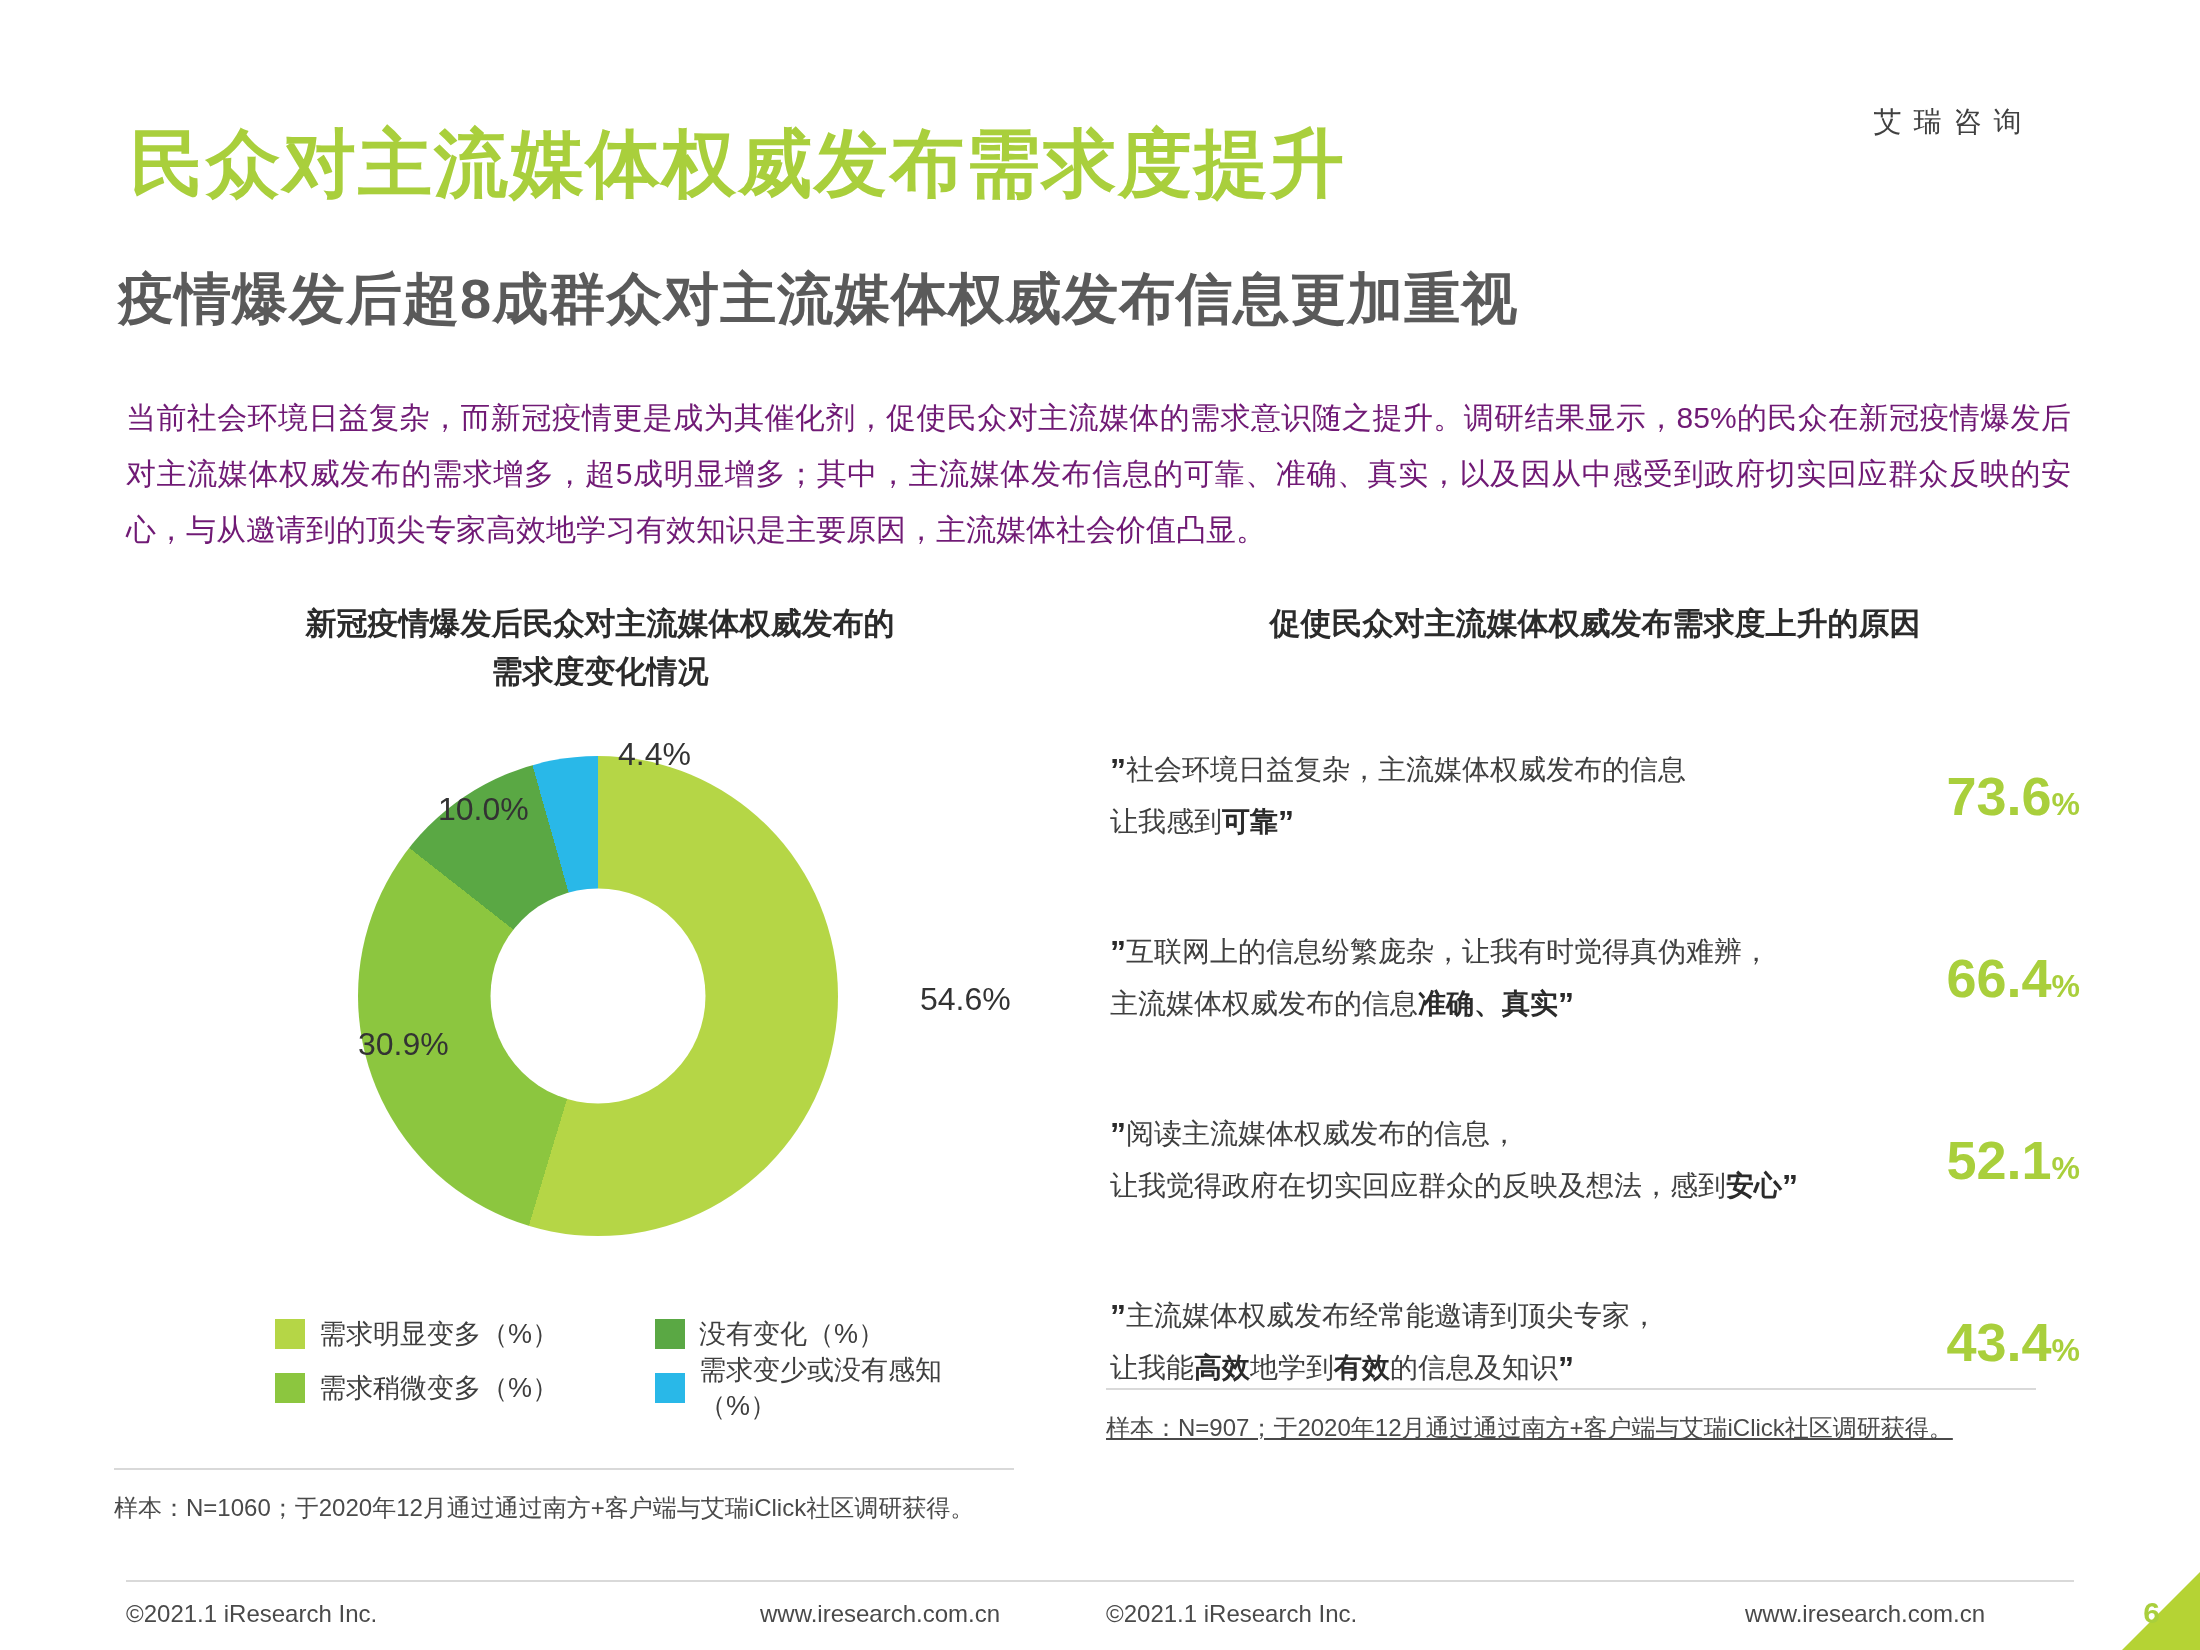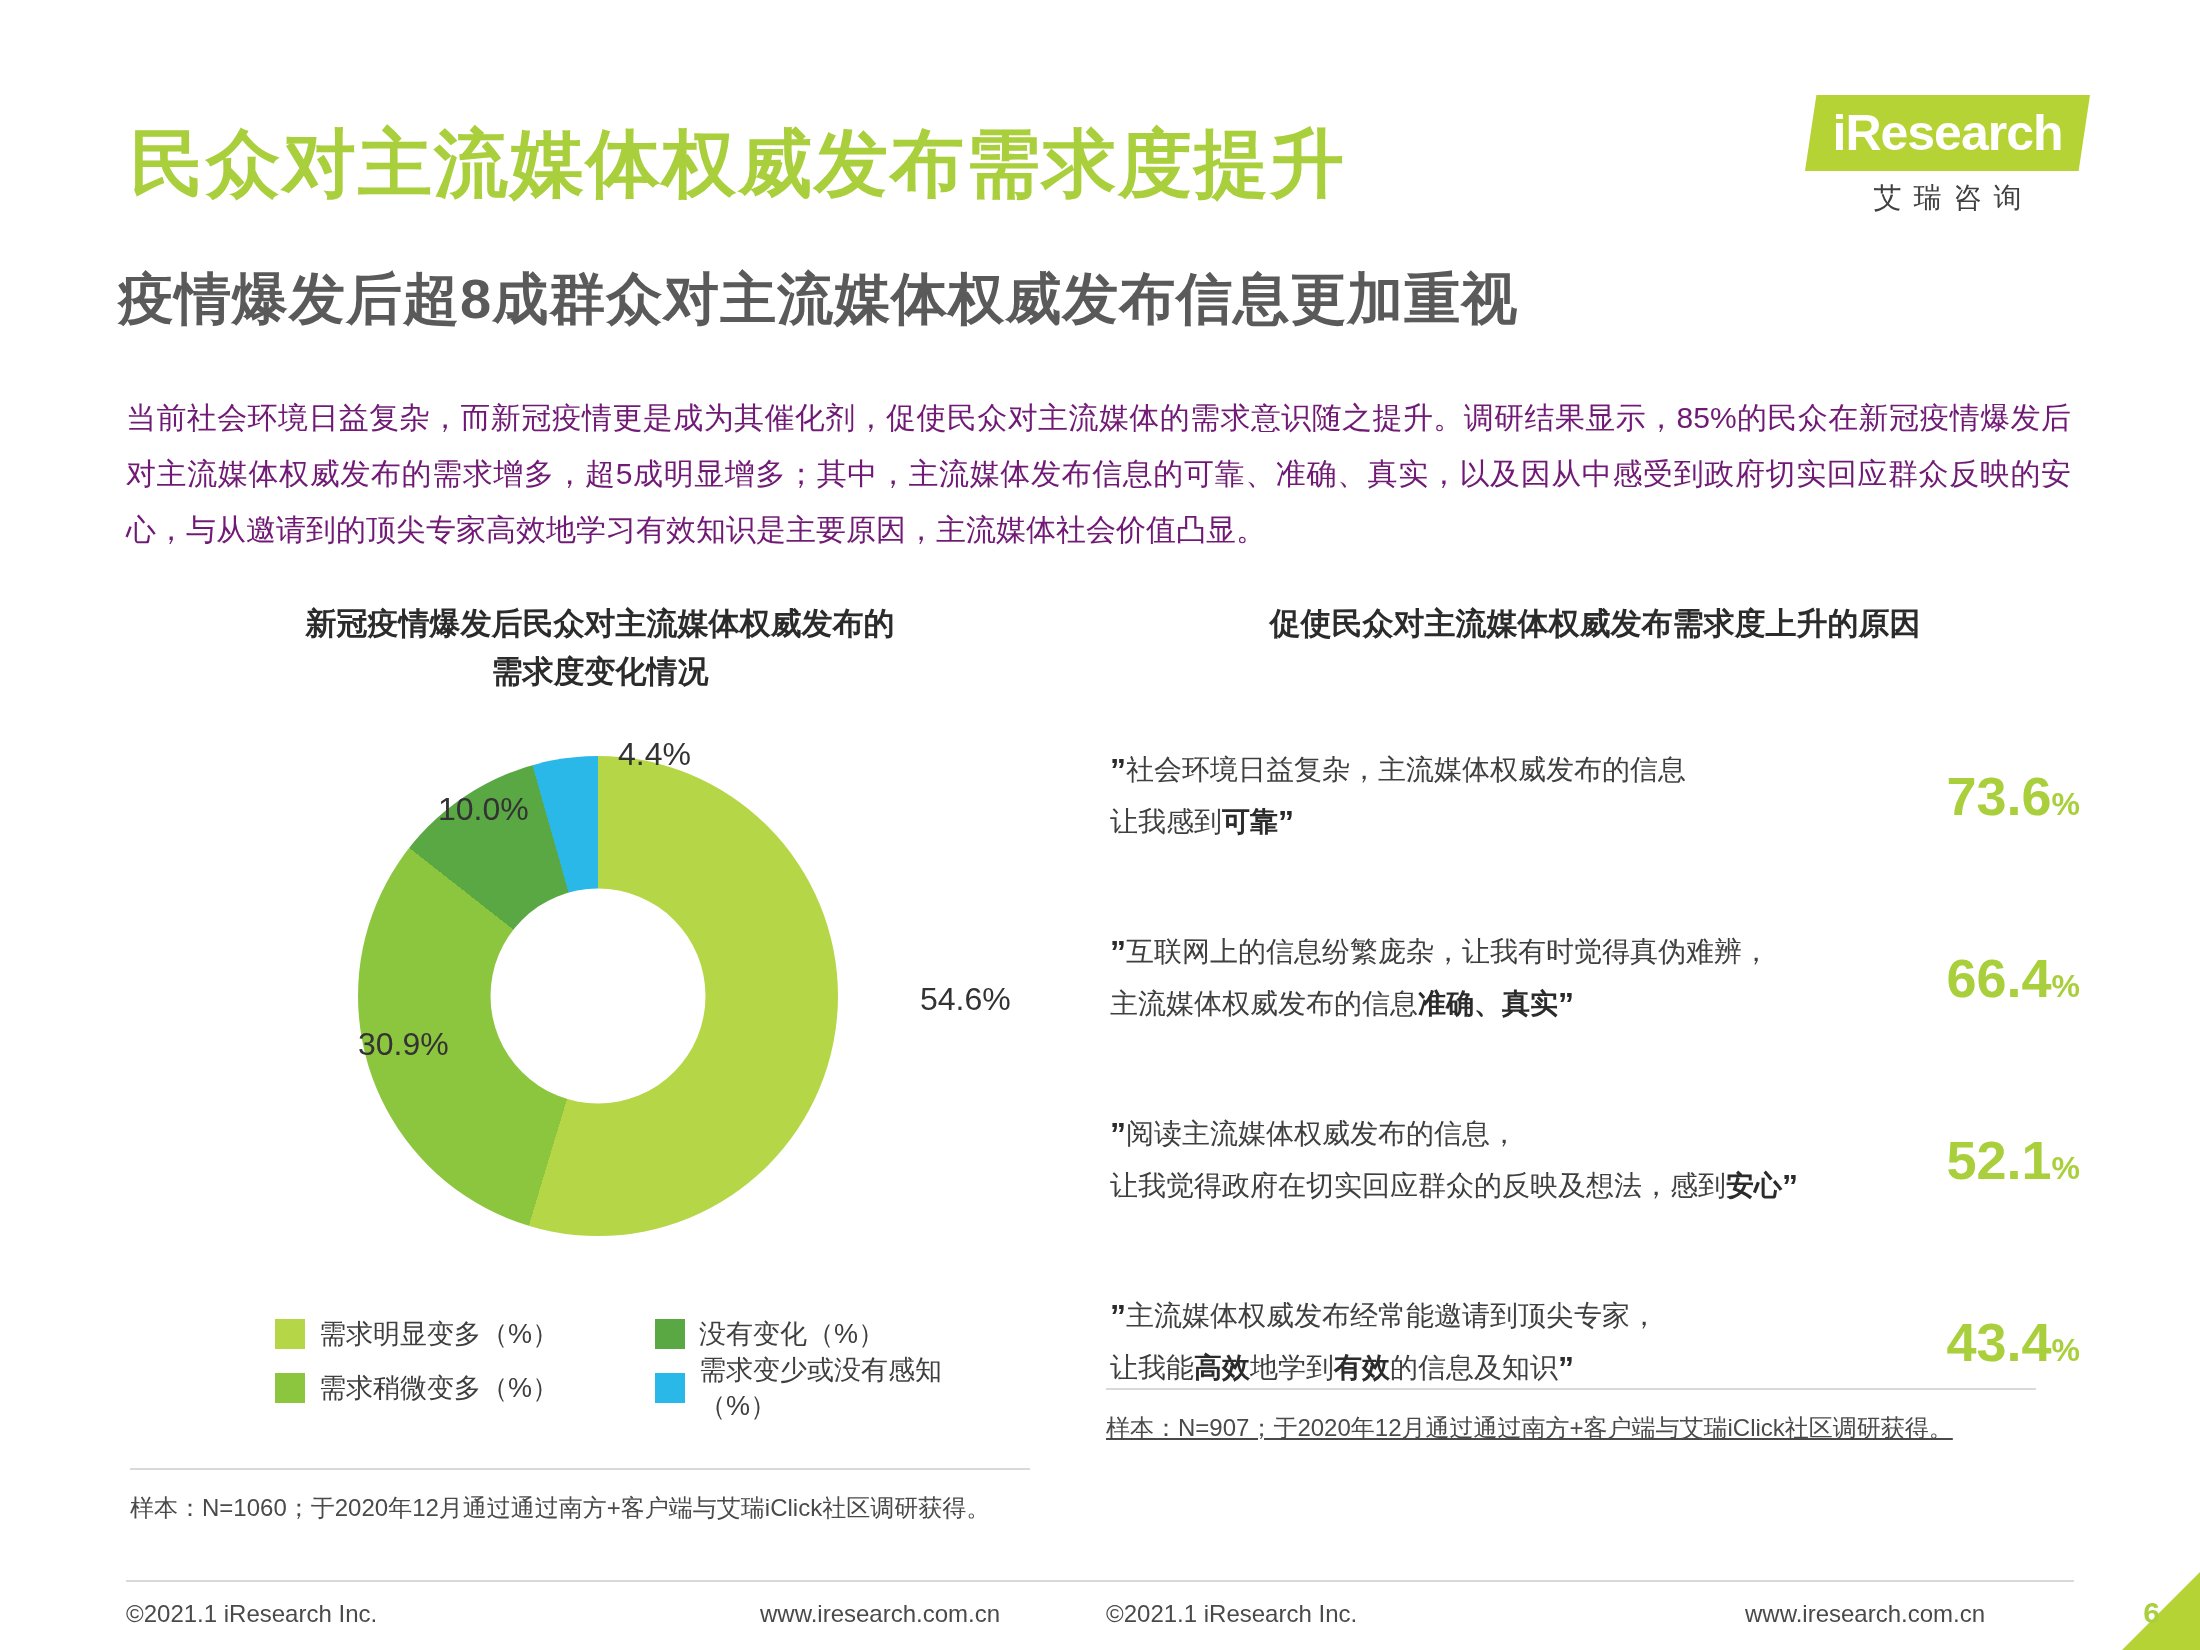--- a/index.html
+++ b/index.html
@@ -209,21 +209,21 @@
   }
 
   
   .note {
     position: absolute;
     font-size: 24px;
     color: #4a4a4a;
     padding-top: 22px;
   }
   .note-left {
-    left: 130px;
+    left: 114px;
     top: 1468px;
     width: 900px;
     border-top: 2px solid #d9d9d9;
   }
   .note-right {
     left: 1106px;
     top: 1388px;
     width: 930px;
     border-top: 2px solid #d9d9d9;
     text-decoration: underline;
@@ -266,23 +266,20 @@
     background: #b5d334;
     clip-path: polygon(100% 0, 100% 100%, 0 100%);
   }
 </style>
 </head>
 <body>
 
 <div class="page">
 
   <div class="logo-block">
-    <div class="logo-tag">
-      <span class="logo-text"><span class="i">i</span><span>Research</span></span>
-    </div>
     <div class="logo-sub">艾瑞咨询</div>
   </div>
 
   <div class="title-main">民众对主流媒体权威发布需求度提升</div>
   <div class="title-sub">疫情爆发后超8成群众对主流媒体权威发布信息更加重视</div>
   <div class="intro">当前社会环境日益复杂，而新冠疫情更是成为其催化剂，促使民众对主流媒体的需求意识随之提升。调研结果显示，85%的民众在新冠疫情爆发后对主流媒体权威发布的需求增多，超5成明显增多；其中，主流媒体发布信息的可靠、准确、真实，以及因从中感受到政府切实回应群众反映的安心，与从邀请到的顶尖专家高效地学习有效知识是主要原因，主流媒体社会价值凸显。</div>
 
   <div class="col-left">
     <div class="chart-title">
       <div>新冠疫情爆发后民众对主流媒体权威发布的</div>

